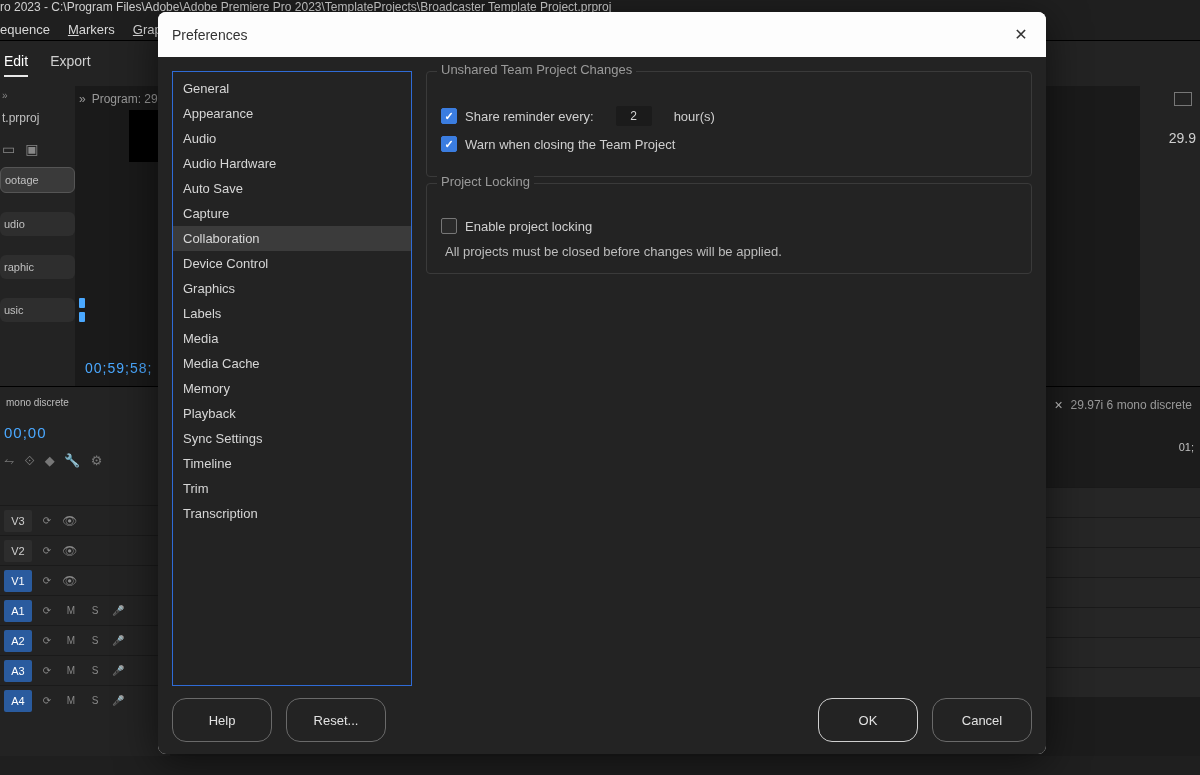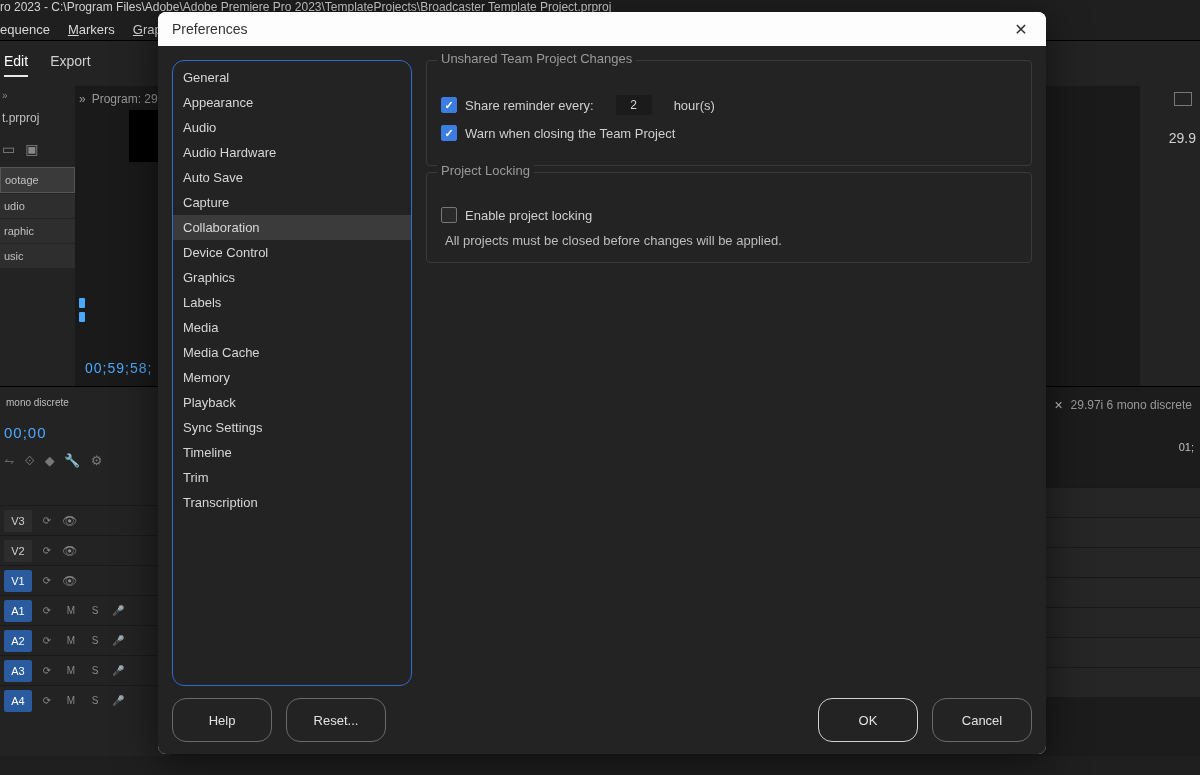--- a/index.html
+++ b/index.html
@@ -14,21 +14,21 @@
   .workspace-bar { height: 46px; background: #232323; border-top: 1px solid #000; display: flex; align-items: flex-start; gap: 22px; padding: 12px 4px 0 4px; color: #cfcfcf; font-size: 14px; }
   .workspace-tab { padding-bottom: 6px; }
   .workspace-tab.active { border-bottom: 2px solid #e8e8e8; color: #fff; }
 
   .main-body { display: flex; height: 300px; }
   .left-panel { width: 75px; background: #232323; }
   .project-label { font-size: 10px; color: #888; padding: 4px 2px; }
   .project-name { font-size: 12px; color: #c0c0c0; padding: 6px 2px; }
   .bin-icons { display:flex; gap:10px; padding:10px 2px; color:#888; font-size:14px;}
   .bin-list { display:flex; flex-direction:column; }
-  .bin-item { background:#2e2e2e; margin-bottom:1px; padding:6px 4px; font-size:11px; color:#c0c0c0; }
+  .bin-item { background:#2e2e2e; margin-bottom:19px; padding:6px 4px; font-size:11px; color:#c0c0c0;border-radius:6px; }
   .bin-item.sel { background:#3a3a3a; border:1px solid #555; }
 
   .monitor { flex:1; background:#1a1a1a; position:relative; }
   .program-label { position:absolute; top:6px; left:4px; font-size:12px; color:#999; display:flex; align-items:center; gap:6px;}
   .video-box { position:absolute; top:24px; left:54px; width:80px; height:52px; background:#000; }
   .timecode { position:absolute; bottom:10px; left:10px; color:#4aa8ff; font-size:14px; letter-spacing:1px; }
   .inout-marks { position:absolute; bottom:44px; left:4px; width:8px; height:44px; }
   .inout-marks .m1 { width:6px; height:10px; background:#4aa8ff; margin-bottom:4px; border-radius:1px;}
   .inout-marks .m2 { width:6px; height:10px; background:#4aa8ff; border-radius:1px;}
 
@@ -66,42 +66,42 @@
     width: 888px;
     height: 742px;
     background: #fdfdfd;
     border-radius: 8px;
     box-shadow: 0 8px 40px rgba(0,0,0,.55);
     overflow: hidden;
     display: flex;
     flex-direction: column;
   }
   .dialog-titlebar {
-    height: 34px;
+    height: 45px;
     background: #fdfdfd;
     color: #333;
     display: flex;
     align-items: center;
     justify-content: space-between;
     padding: 0 14px;
     font-size: 14px;
   }
   .dialog-titlebar .close { font-size: 16px; color:#333; cursor:default; width:22px; height:22px; display:flex; align-items:center; justify-content:center; }
 
   .dialog-body {
     flex:1;
     background: #232323;
     display:flex;
     flex-direction:column;
     padding: 14px;
     gap: 14px;
   }
   .dialog-main { flex:1; display:flex; gap:14px; }
 
-  .cat-list { width:240px; border:1px solid #2f6bd6; border-radius:12px; background:#232323; padding:4px 0; overflow:auto; }
+  .cat-list { width:240px; border:1px solid #2f6bd6; border-radius:0; background:#232323; padding:4px 0; overflow:auto; }
   .cat-item { padding:5px 10px; color:#d6d6d6; font-size:13px; cursor:default; }
   .cat-item.selected { background:#3b3b3b; }
 
   .settings-pane { flex:1; display:flex; flex-direction:column; gap:6px; }
   .groupbox { border:1px solid #3a3a3a; border-radius:4px; padding:34px 14px 14px 14px; position:relative; }
   .groupbox-title { position:absolute; top:-10px; left:10px; padding:0 4px; background:#232323; color:#9a9a9a; font-size:13px; }
   .form-row { display:flex; align-items:center; gap:8px; margin-bottom:10px; color:#cfcfcf; font-size:13px; }
   .checkbox { width:16px; height:16px; border:1px solid #777; border-radius:2px; display:flex; align-items:center; justify-content:center; background:#2a2a2a; }
   .checkbox.checked { background:#3b7de0; border-color:#3b7de0; color:#fff; font-size:11px; font-weight:bold; }
   .num-input { width:36px; height:20px; background:#1b1b1b; color:#d6d6d6; text-align:center; font-size:12px; border-radius:2px; display:flex; align-items:center; justify-content:center; }

